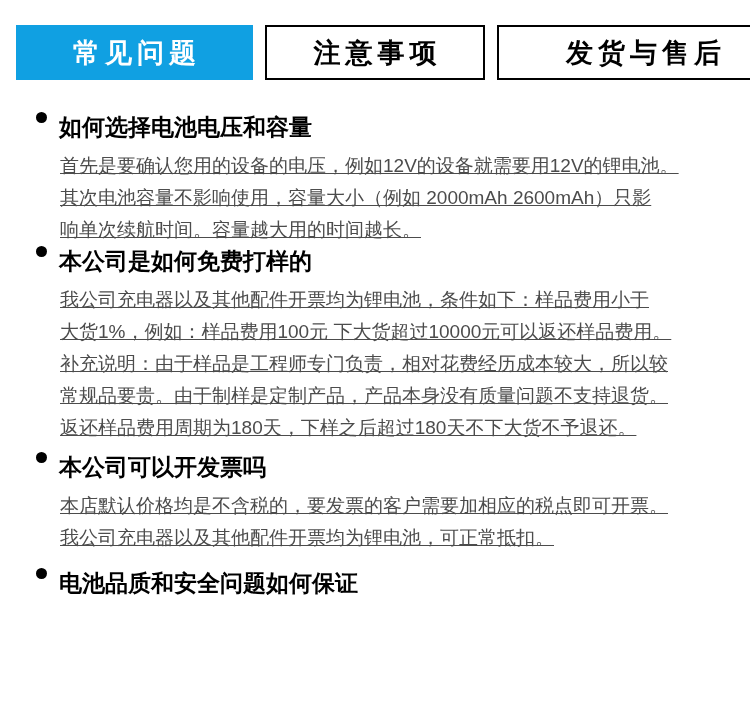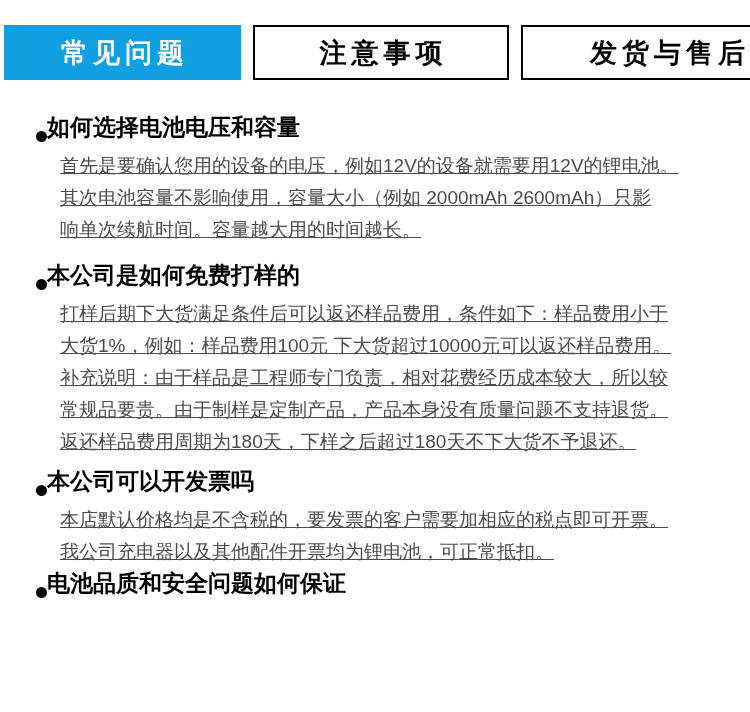--- a/index.html
+++ b/index.html
@@ -9,21 +9,21 @@
   }
   body {
     width: 750px;
     height: 712px;
     overflow: hidden;
     font-family: "Liberation Sans", "DejaVu Sans", sans-serif;
   }
   .tabs {
     display: flex;
     padding-top: 25px;
-    padding-left: 4px;
+    padding-left: 16px;
     gap: 12px;
   }
   .tab {
     height: 55px;
     box-sizing: border-box;
     display: flex;
     align-items: center;
     justify-content: center;
     font-size: 27px;
     font-weight: 700;
@@ -36,35 +36,36 @@
     width: 237px;
     background: #10a0e2;
     color: #ffffff;
     border: none;
   }
   .tab-plain {
     background: #ffffff;
     color: #000000;
     border: 2px solid #000000;
   }
-  .tab-w2 { width: 256px; }
+  .tab-w2 { width: 220px; }
   .tab-w3 { width: 293px; }
 
   .faq {
     margin-left: 36px;
     margin-right: 34px;
   }
   .faq-m1 { margin-top: 32px; }
-  .faq-m2 { margin-top: 14px; }
+  .faq-m2 { }
   .faq-m3 { margin-top: 8px; }
-  .faq-m4 { }
+  .faq-m4 { margin-top: 14px; }
 
   .faq-header {
     display: flex;
-    align-items: flex-end;
+    align-items: flex-start;
+    gap: 12px;
   }
   .bullet {
     width: 11px;
     height: 11px;
     background: #000000;
     border-radius: 50%;
     flex: none;
   }
   .faq-title {
     font-size: 23px;
@@ -99,21 +100,21 @@
   <div class="faq-body">首先是要确认您用的设备的电压，例如12V的设备就需要用12V的锂电池。
 其次电池容量不影响使用，容量大小（例如 2000mAh 2600mAh）只影
 响单次续航时间。容量越大用的时间越长。</div>
 </div>
 
 <div class="faq faq-m2">
   <div class="faq-header">
     <span class="bullet"></span>
     <span class="faq-title">本公司是如何免费打样的</span>
   </div>
-  <div class="faq-body">打样后期下大货满足条件后可以返还样品费用，条件如下：样品费用小于
+  <div class="faq-body">我公司充电器以及其他配件开票均为锂电池，条件如下：样品费用小于
 大货1%，例如：样品费用100元 下大货超过10000元可以返还样品费用。
 补充说明：由于样品是工程师专门负责，相对花费经历成本较大，所以较
 常规品要贵。由于制样是定制产品，产品本身没有质量问题不支持退货。
 返还样品费用周期为180天，下样之后超过180天不下大货不予退还。</div>
 </div>
 
 <div class="faq faq-m3">
   <div class="faq-header">
     <span class="bullet"></span>
     <span class="faq-title">本公司可以开发票吗</span>

